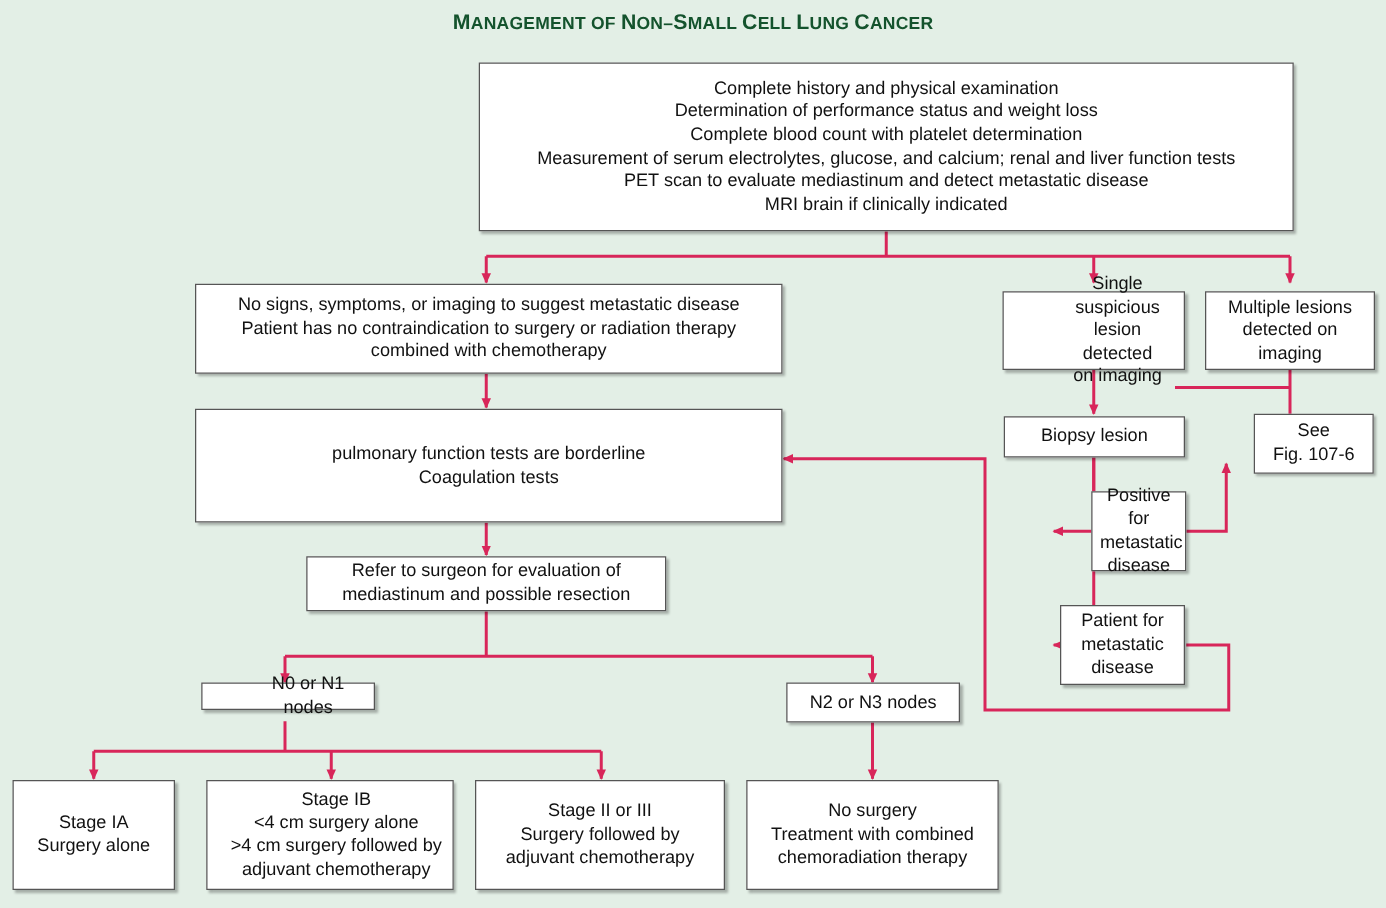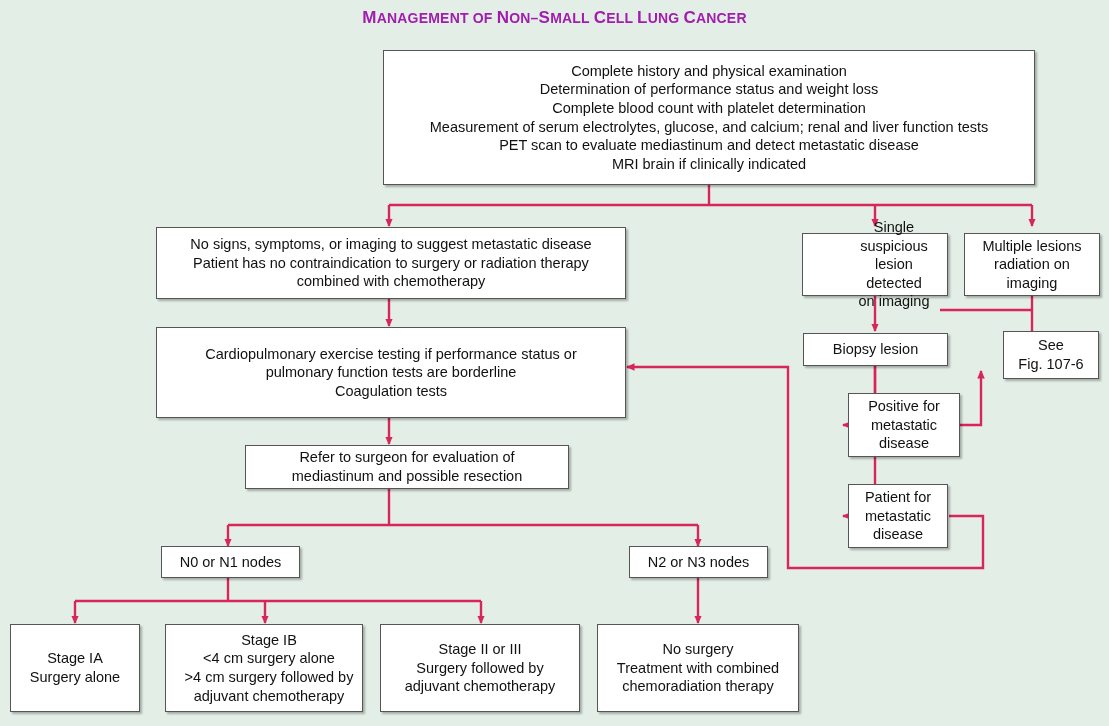--- a/index.html
+++ b/index.html
@@ -20,21 +20,21 @@
     background: #e3efe6;
   }
   .title {
     position: absolute;
     left: 0;
     top: 8px;
     width: 1109px;
     text-align: center;
     font-size: 17px;
     font-weight: bold;
-    color: #a21caf;
+    color: #14532d;
     letter-spacing: 0.2px;
   }
   .title .sc {
     font-size: 14px;
   }
   .box {
     position: absolute;
     box-sizing: border-box;
     background: #ffffff;
     border: 1px solid #555;
@@ -141,70 +141,69 @@
     <div class="lines">
       <div>Single suspicious</div>
       <div>lesion detected</div>
       <div>on imaging</div>
     </div>
   </div>
 
   <div class="box" style="left:964px; top:233px; width:136px; height:63px;">
     <div class="lines">
       <div>Multiple lesions</div>
-      <div>radiation on</div>
+      <div>detected on</div>
       <div>imaging</div>
     </div>
   </div>
 
   <div class="box" style="left:156px; top:327px; width:470px; height:91px;">
     <div class="lines">
-      <div>Cardiopulmonary exercise testing if performance status or</div>
       <div>pulmonary function tests are borderline</div>
       <div>Coagulation tests</div>
     </div>
   </div>
 
   <div class="box" style="left:803px; top:333px; width:145px; height:33px;">
     <div class="lines">
       <div>Biopsy lesion</div>
     </div>
   </div>
 
   <div class="box" style="left:1003px; top:331px; width:96px; height:48px;">
     <div class="lines">
       <div>See</div>
       <div>Fig. 107-6</div>
     </div>
   </div>
 
-  <div class="box" style="left:848px; top:393px; width:112px; height:64px;">
+  <div class="box" style="left:873px; top:393px; width:76px; height:64px;">
     <div class="lines">
       <div>Positive for</div>
       <div>metastatic</div>
       <div>disease</div>
     </div>
   </div>
 
   <div class="box" style="left:848px; top:484px; width:100px; height:64px;">
     <div class="lines">
       <div>Patient for</div>
       <div>metastatic</div>
       <div>disease</div>
     </div>
   </div>
 
-  <div class="box" style="left:245px; top:445px; width:324px; height:44px;">
+  <div class="box" style="left:245px; top:445px; width:288px; height:44px;">
     <div class="lines">
       <div>Refer to surgeon for evaluation of</div>
       <div>mediastinum and possible resection</div>
     </div>
   </div>
 
-  <div class="box" style="left:161px; top:546px; width:139px; height:32px;">
+  <div class="box" style="left:161px; top:546px; width:139px; height:22px;padding-left:38px;">
     <div class="lines">
       <div>N0 or N1 nodes</div>
     </div>
   </div>
 
   <div class="box" style="left:629px; top:546px; width:139px; height:32px;align-items:center;">
     <div class="lines">
       <div>N2 or N3 nodes</div>
     </div>
   </div>

